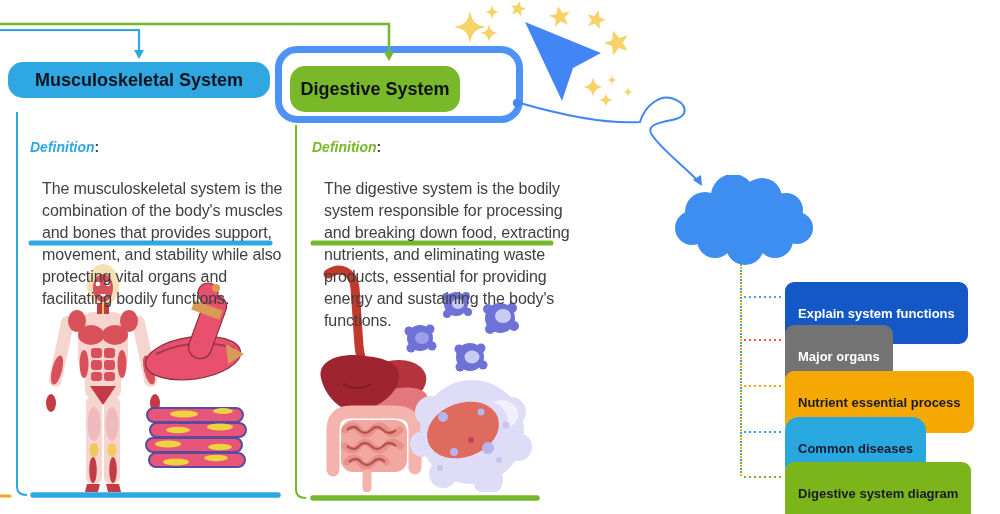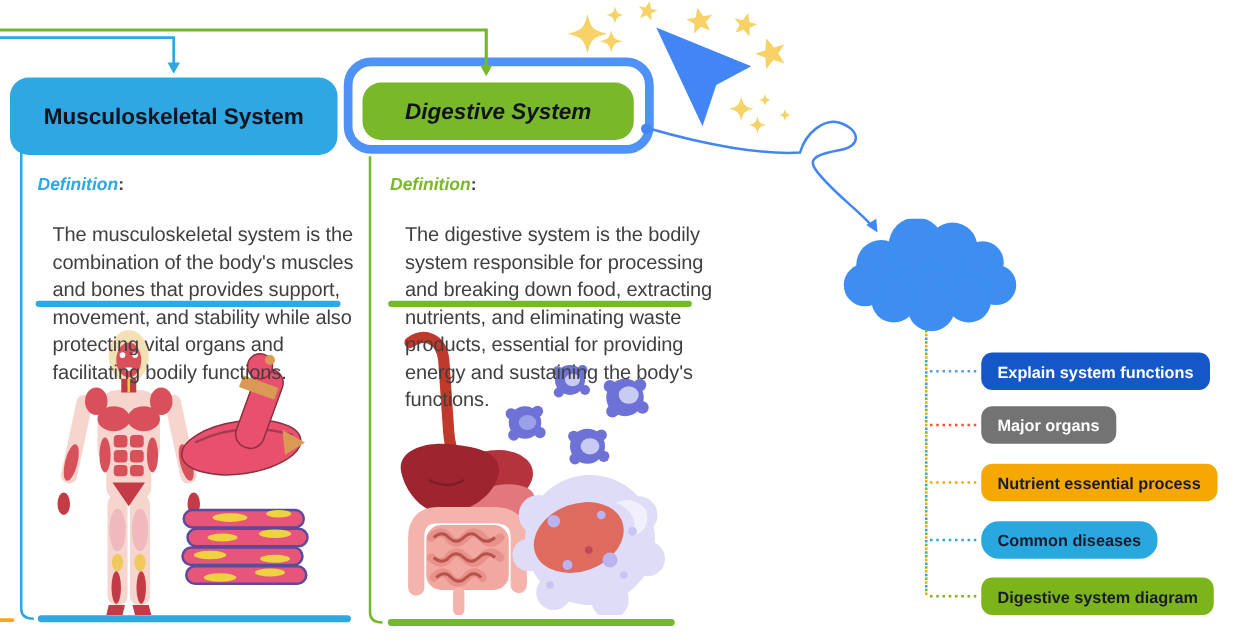--- a/index.html
+++ b/index.html
@@ -8,22 +8,22 @@
     overflow:hidden; font-family:"Liberation Sans", sans-serif;
   }
   svg { display:block; }
   .layer { position:absolute; pointer-events:none; }
 
   
   .pill {
     position:absolute; display:flex; align-items:center; justify-content:center;
     font-weight:bold; color:#10131c; border-radius:15px; z-index:4;
   }
-  #node-musculo { left:8px; top:62px; width:262px; height:62px; font-size:18px; }
-  #node-digestive { left:290px; top:66px; width:217px; height:46px; font-size:18px;font-style:italic; }
+  #node-musculo { left:8px; top:62px; width:262px; height:36px; font-size:18px; }
+  #node-digestive { left:290px; top:66px; width:170px; height:46px; font-size:18px; }
   .selection-box {
     position:absolute; left:275px; top:46px; width:248px; height:77px;
     box-sizing:border-box; border:7px solid #4E92F5; border-radius:22px; z-index:2;
   }
 
   
   .def-label { position:absolute; font-size:14px; font-weight:bold; font-style:italic; z-index:4; }
   #def-label-1 { left:30px; top:139px; }
   #def-label-2 { left:312px; top:139px; }
   .def-colon { color:#404040; font-style:normal; }
@@ -38,21 +38,21 @@
   #ill-musculo { left:38px; top:258px; z-index:2; }
   #ill-digestive { left:303px; top:262px; z-index:2; }
   #cloud-node { left:660px; top:175px; z-index:2; pointer-events:auto; }
 
   
   #connectors { left:0; top:0; z-index:3; }
 
   
   .branch-btn {
     position:absolute; height:30px; display:flex; align-items:center;
-    padding:0 13px; border-radius:9px; font-weight:bold; font-size:13px;
+    padding:16px 13px; border-radius:9px; font-weight:bold; font-size:13px;
     z-index:4; cursor:pointer; white-space:nowrap;
   }
   #branch-0 { left:785px; top:282px; }
   #branch-1 { left:785px; top:325px; }
   #branch-2 { left:785px; top:371px; }
   #branch-3 { left:785px; top:417px;border-radius:14px; }
   #branch-4 { left:785px; top:462px; }
 
   
   #cursor-pointer { left:515px; top:15px; z-index:6; }

